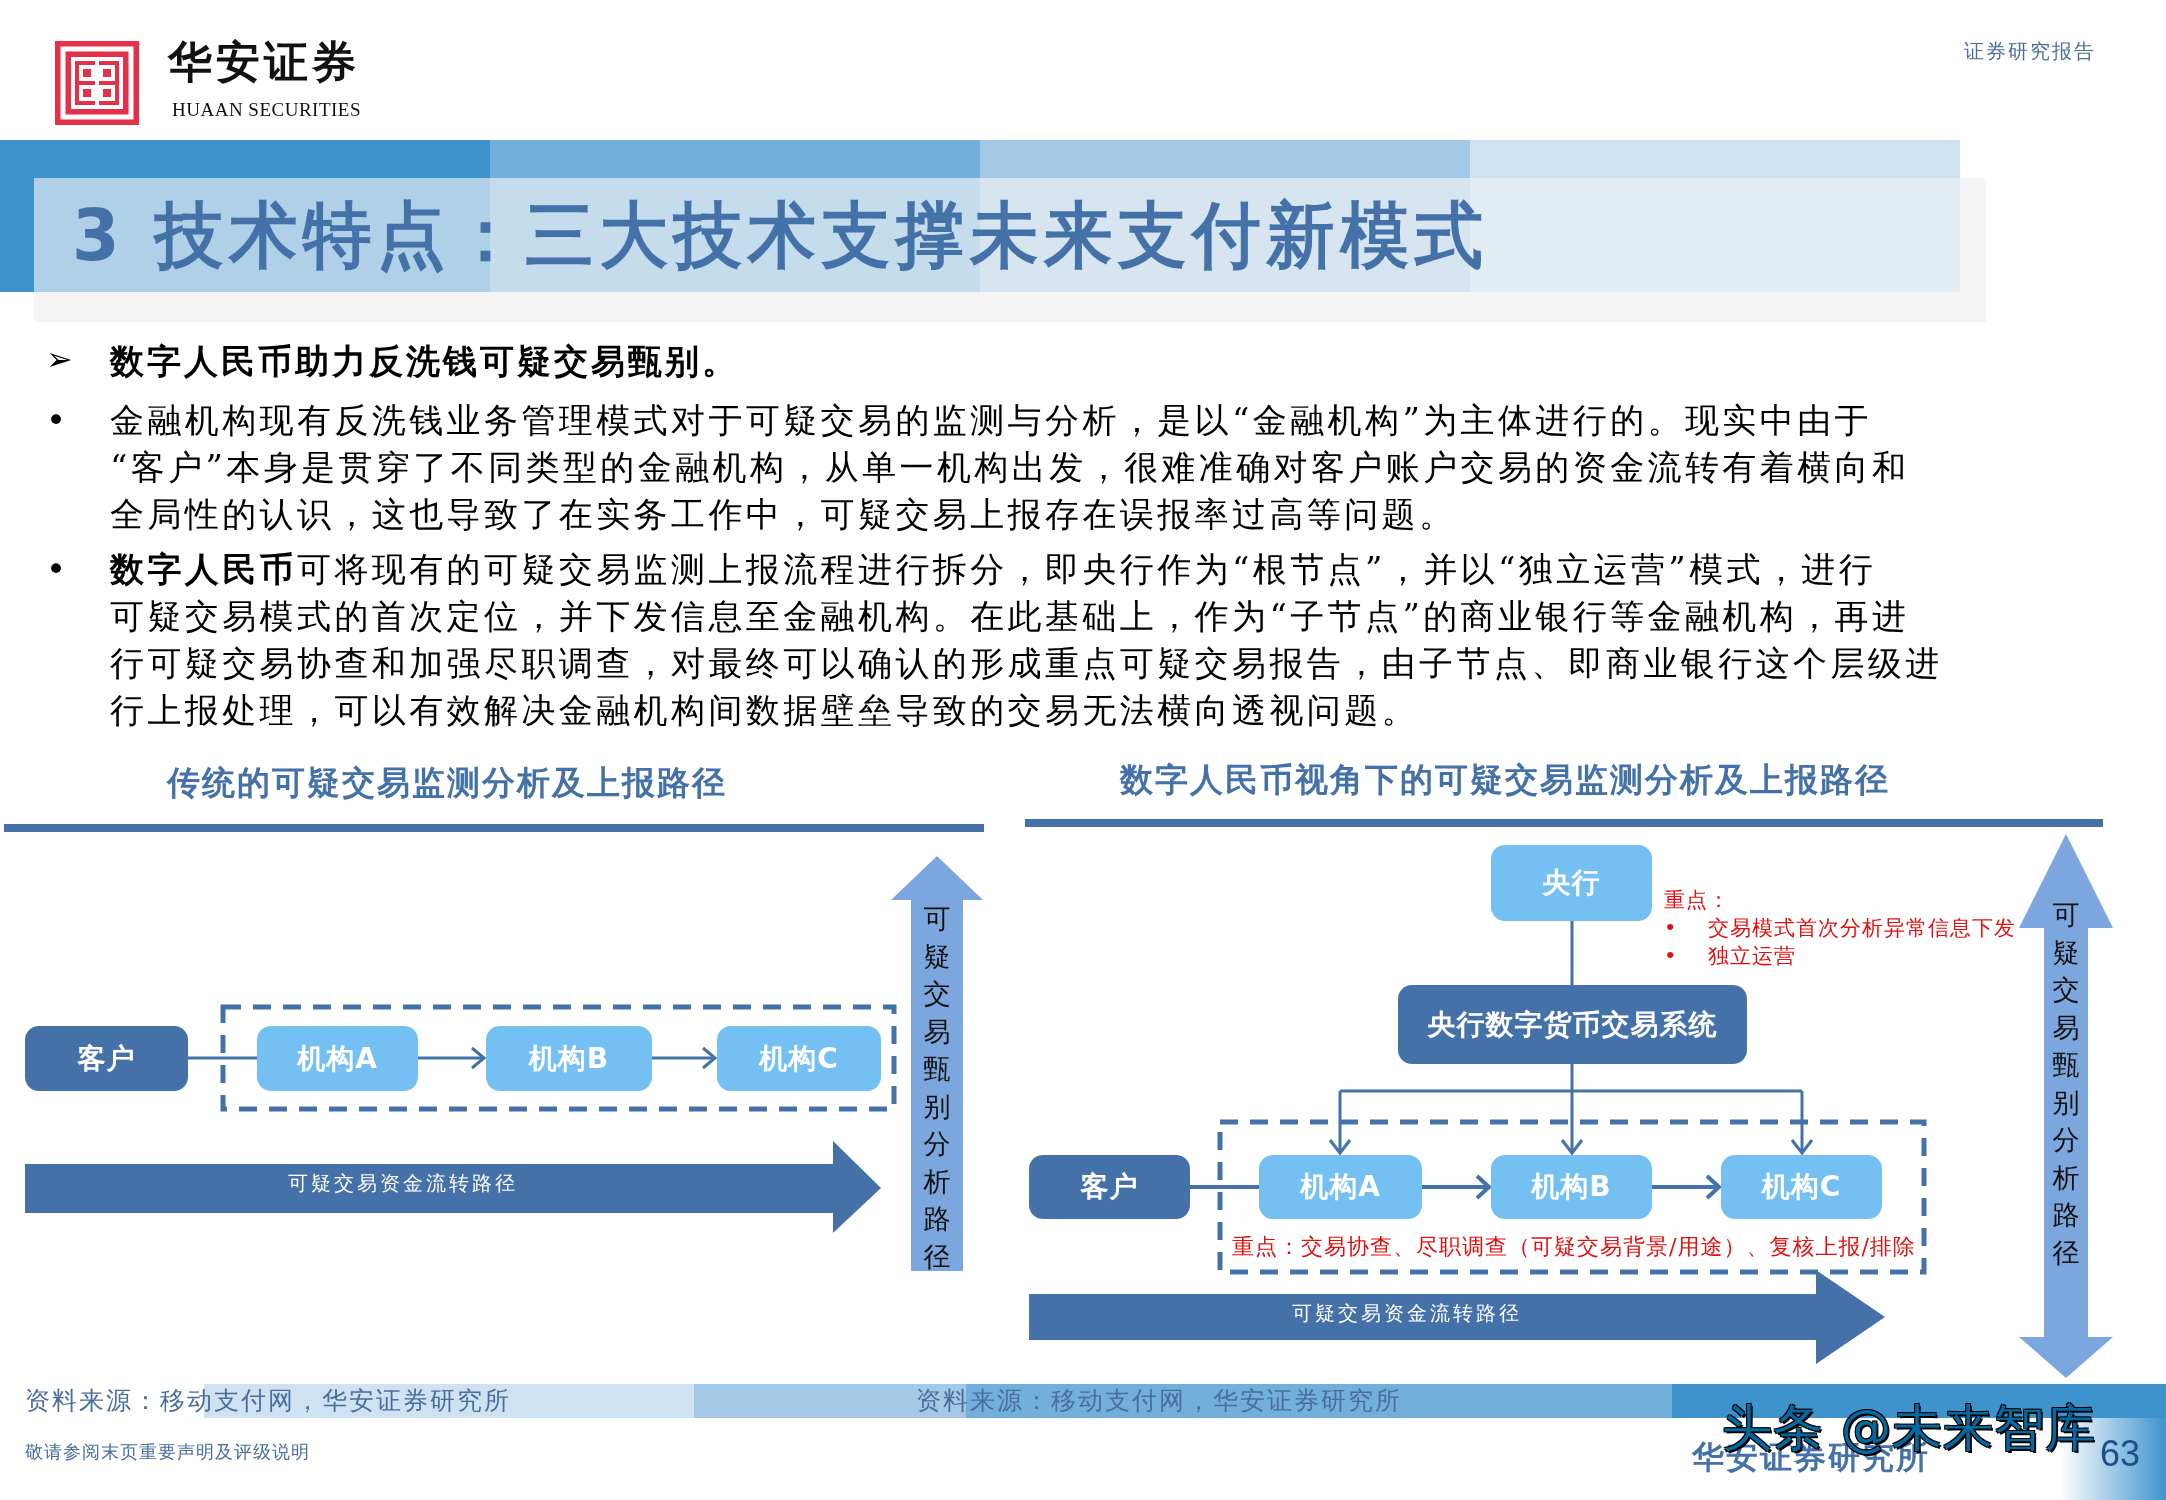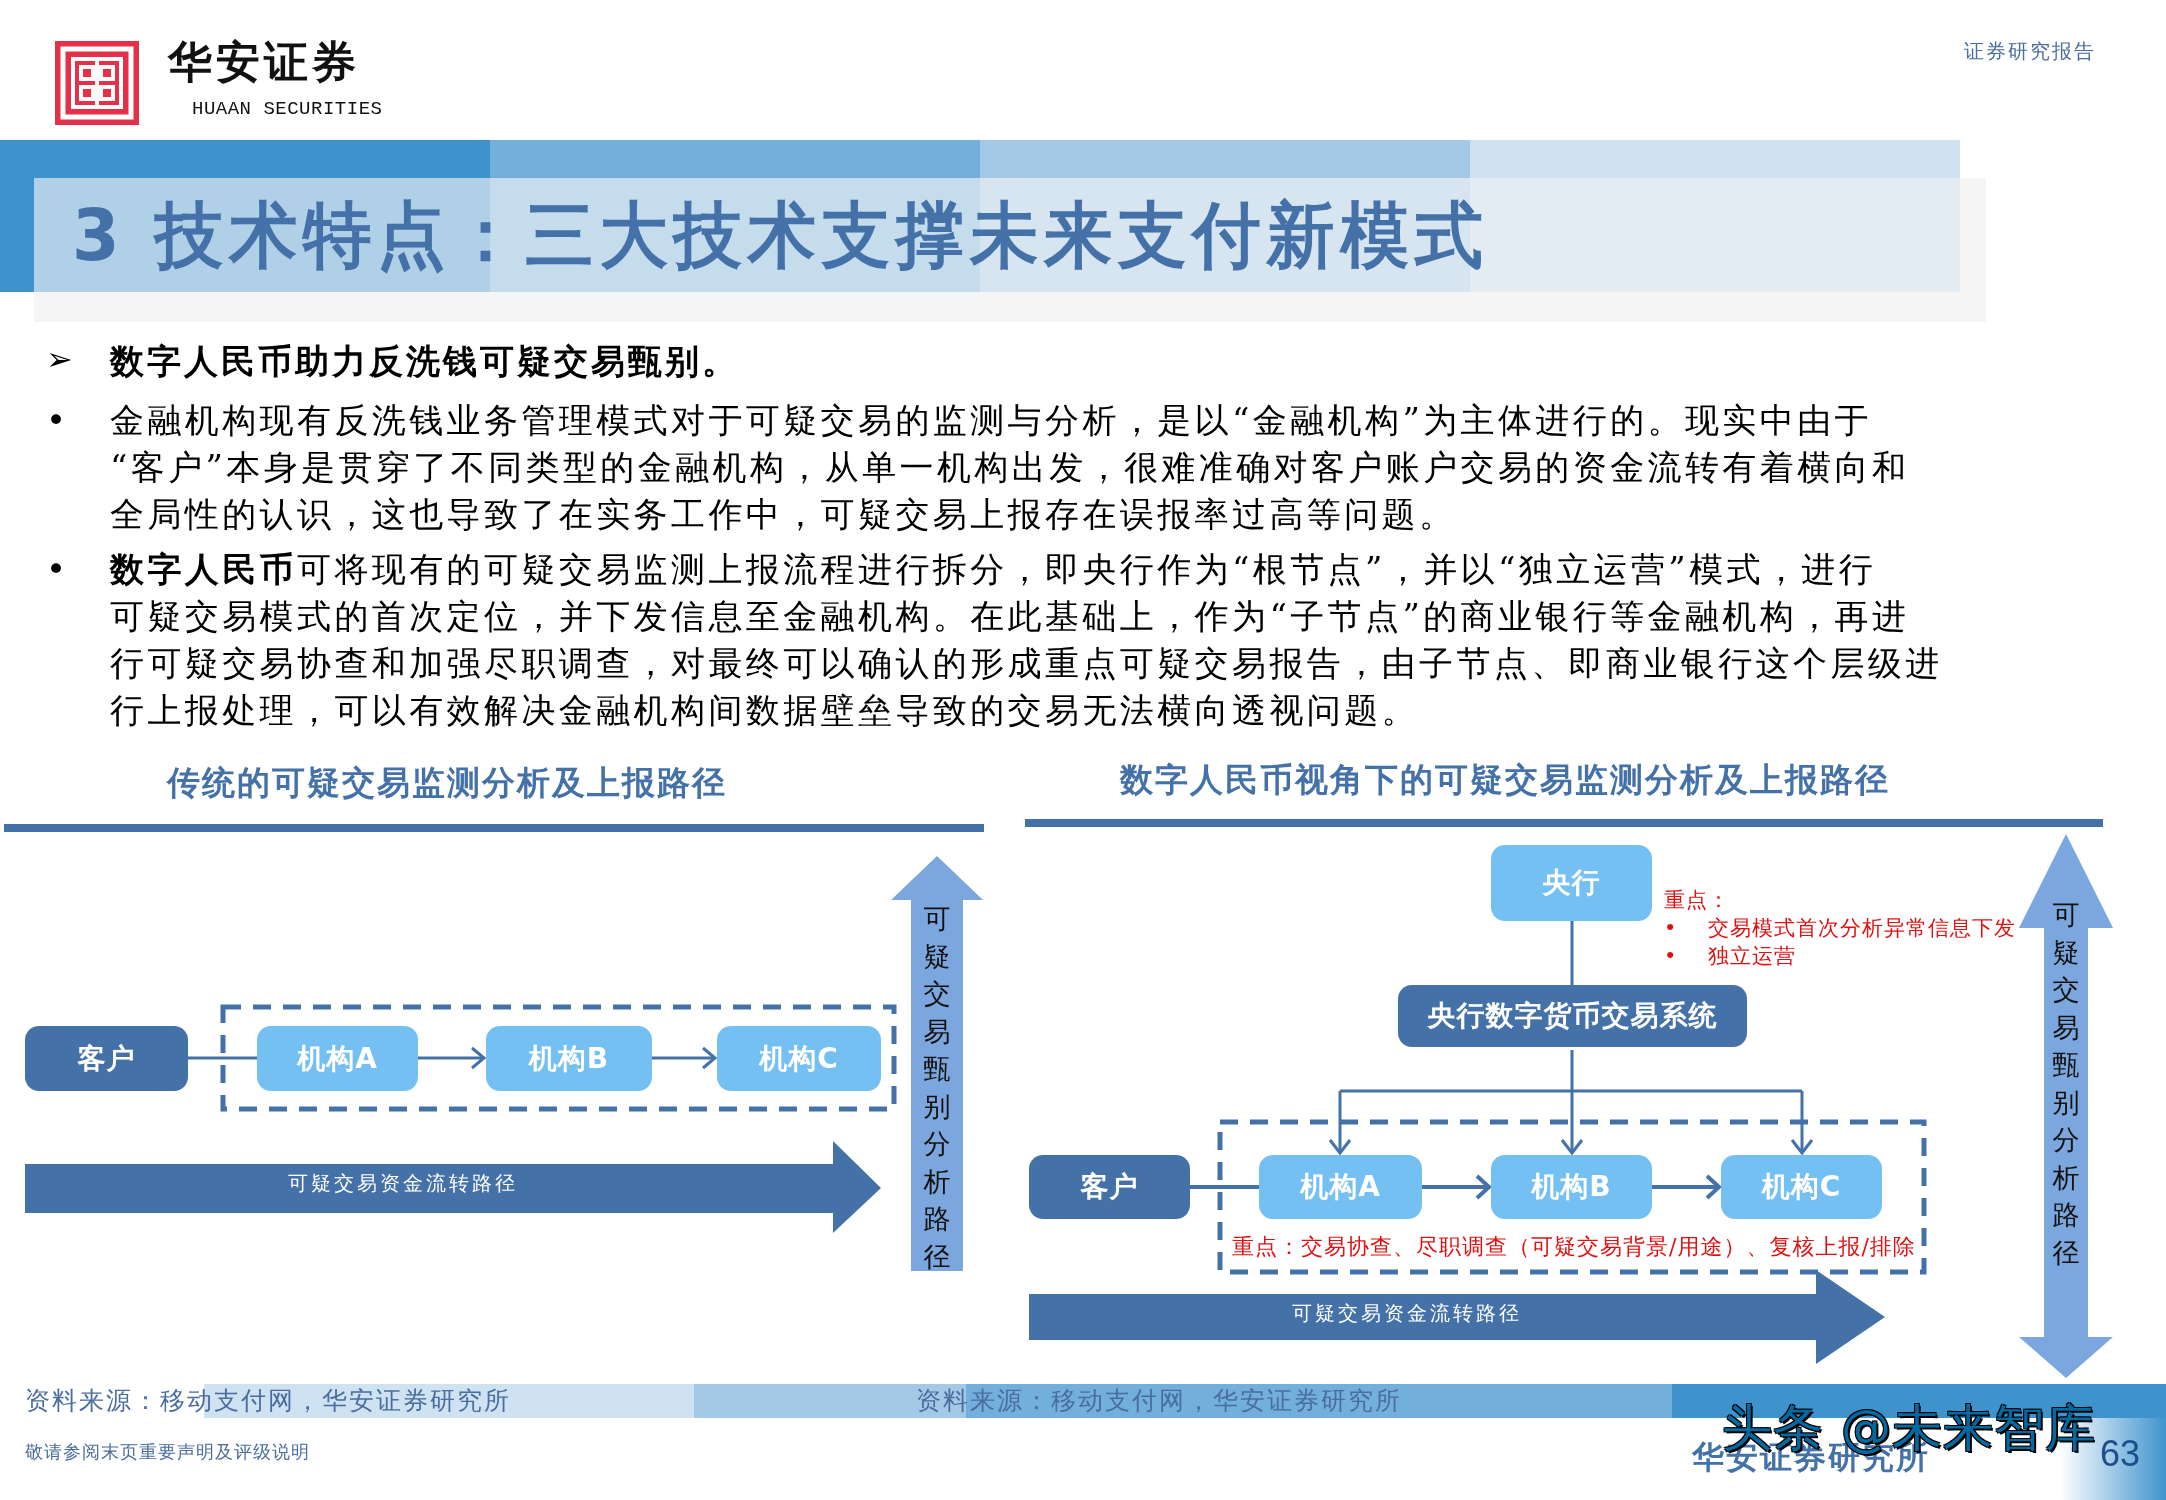--- a/index.html
+++ b/index.html
@@ -3,21 +3,21 @@
 <meta charset="utf-8">
 <style>
   * { box-sizing: border-box; margin: 0; padding: 0; }
   html, body { width: 2166px; height: 1500px; background: #ffffff; overflow: hidden; }
   body { position: relative; font-family: "DejaVu Serif", "Liberation Serif", serif; color: #000; }
   .abs { position: absolute; }
 
   
   .logo-mark { left: 55px; top: 41px; width: 84px; height: 84px; background: #e5304a; }
   .logo-cn { left: 168px; top: 40px; font-size: 44px; font-weight: bold; letter-spacing: 4px; color: #111; font-family: "DejaVu Serif", serif; line-height: 1; }
-  .logo-en { left: 172px; top: 100px; font-size: 19px; color: #111; font-family: Liberation Mono, monospace; letter-spacing: 0.5px; line-height: 1; margin-left: 20px; }
+  .logo-en { left: 172px; top: 100px; font-size: 19px; color: #111; font-family: Liberation Serif, serif; letter-spacing: 0.5px; line-height: 1; }
   .report-type { left: 1964px; top: 38px; font-size: 20px; color: #4a6d9e; letter-spacing: 2px; }
 
   
   .band-seg { top: 140px; height: 38px; }
   .title-panel-seg { top: 178px; height: 114px; }
   .title-shadow { left: 34px; top: 292px; width: 1952px; height: 30px; background: #f5f5f5; }
   .title-left-edge { left: 0; top: 178px; width: 34px; height: 114px; background: #3f93cd; }
   .page-title { left: 72px; top: 192px; font-size: 72px; font-weight: bold; color: #4472a8; font-family: "DejaVu Sans", sans-serif; letter-spacing: 6px; line-height: 1.2; white-space: nowrap; transform: scaleX(0.95); transform-origin: left center; }
 
   
@@ -173,21 +173,21 @@
 </svg>
 
 <div class="abs box light" style="left:1491px;top:845px;width:161px;height:76px;">
     <span class="lbl">央行</span>
   </div>
 <div class="abs red-note" style="left:1664px;top:886px;">
   <div>重点：</div>
   <div><span class="bul">•</span><span>交易模式首次分析异常信息下发</span></div>
   <div><span class="bul">•</span><span>独立运营</span></div>
 </div>
-<div class="abs box dark" style="left:1398px;top:985px;width:349px;height:62px;">
+<div class="abs box dark" style="left:1398px;top:985px;width:349px;height:79px;">
     <span class="lbl">央行数字货币交易系统</span>
   </div>
 
 <div class="abs box dark" style="left:1029px;top:1155px;width:161px;height:64px;">
     <span class="lbl">客户</span>
   </div>
 <div class="abs box light" style="left:1259px;top:1155px;width:163px;height:64px;">
     <span class="lbl">机构A</span>
   </div>
 <div class="abs box light" style="left:1491px;top:1155px;width:161px;height:64px;">

